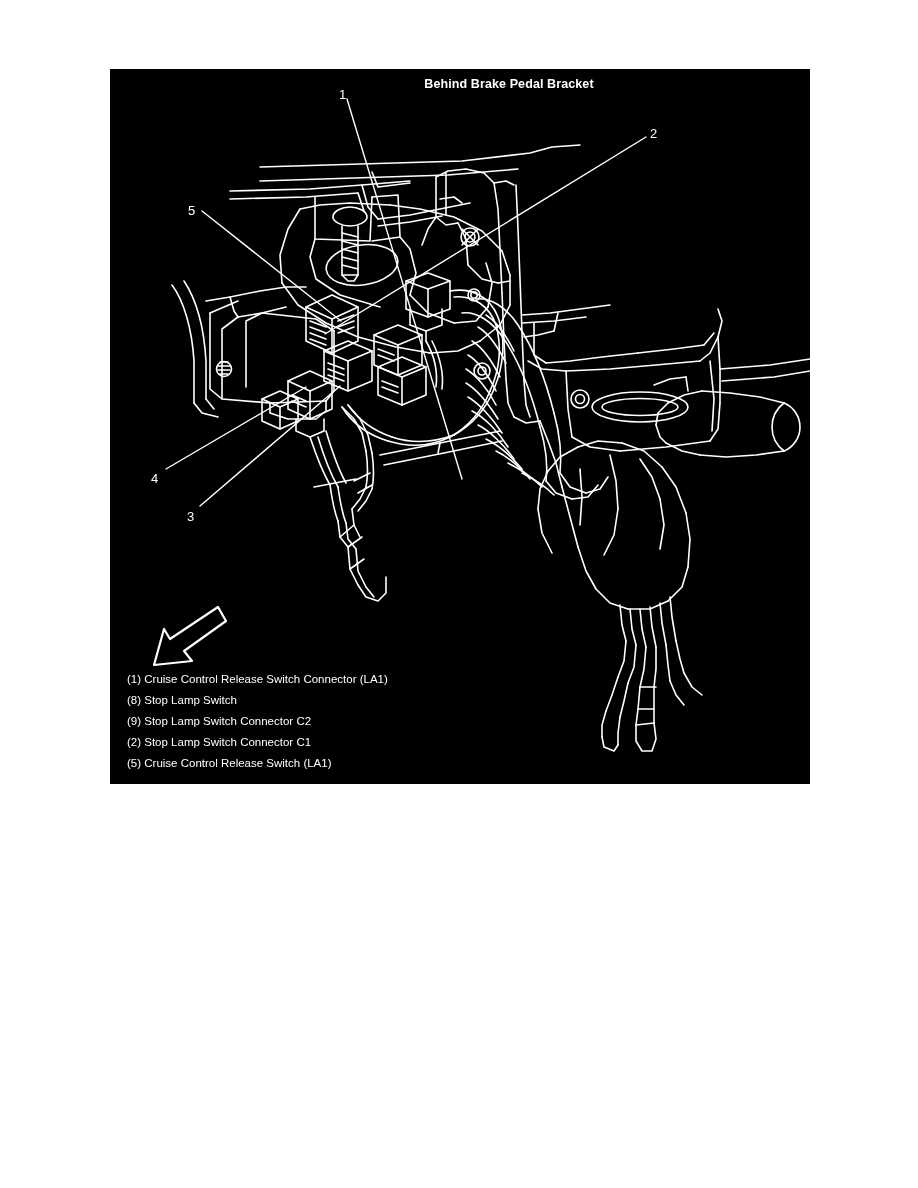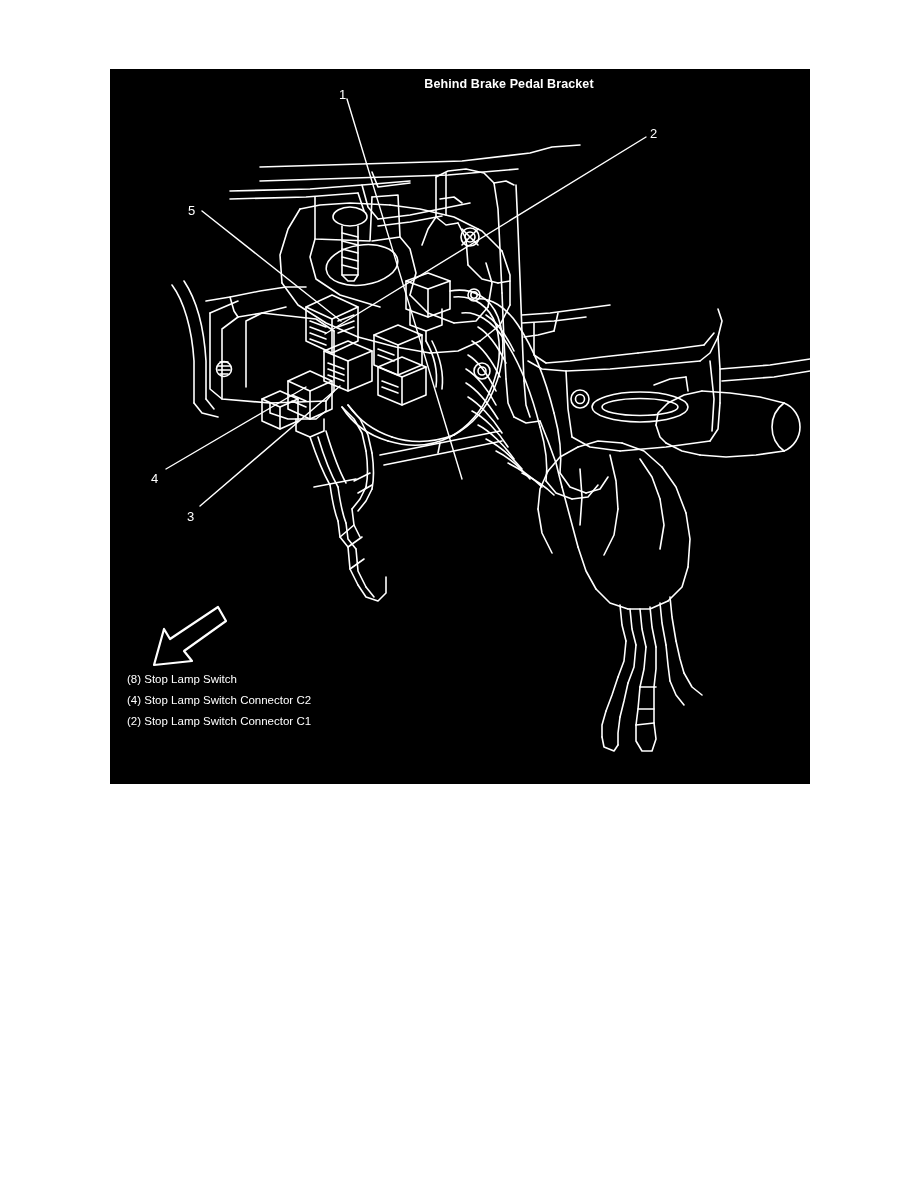--- a/index.html
+++ b/index.html
@@ -388,19 +388,21 @@
       </g>
     </svg>
 
     <div class="callout-label" style="left:229px; top:19px;">1</div>
     <div class="callout-label" style="left:540px; top:58px;">2</div>
     <div class="callout-label" style="left:77px; top:441px;">3</div>
     <div class="callout-label" style="left:41px; top:403px;">4</div>
     <div class="callout-label" style="left:78px; top:135px;">5</div>
 
     <div id="legend-list">
+      <div class="legend-row">(1) Cruise Control Release Switch Connector (LA1)</div>
       <div class="legend-row">(8) Stop Lamp Switch</div>
-      <div class="legend-row">(4) Stop Lamp Switch Connector C2</div>
+      <div class="legend-row">(9) Stop Lamp Switch Connector C2</div>
       <div class="legend-row">(2) Stop Lamp Switch Connector C1</div>
+      <div class="legend-row">(5) Cruise Control Release Switch (LA1)</div>
     </div>
 
   </div>
 </div>
 
 </body></html>

